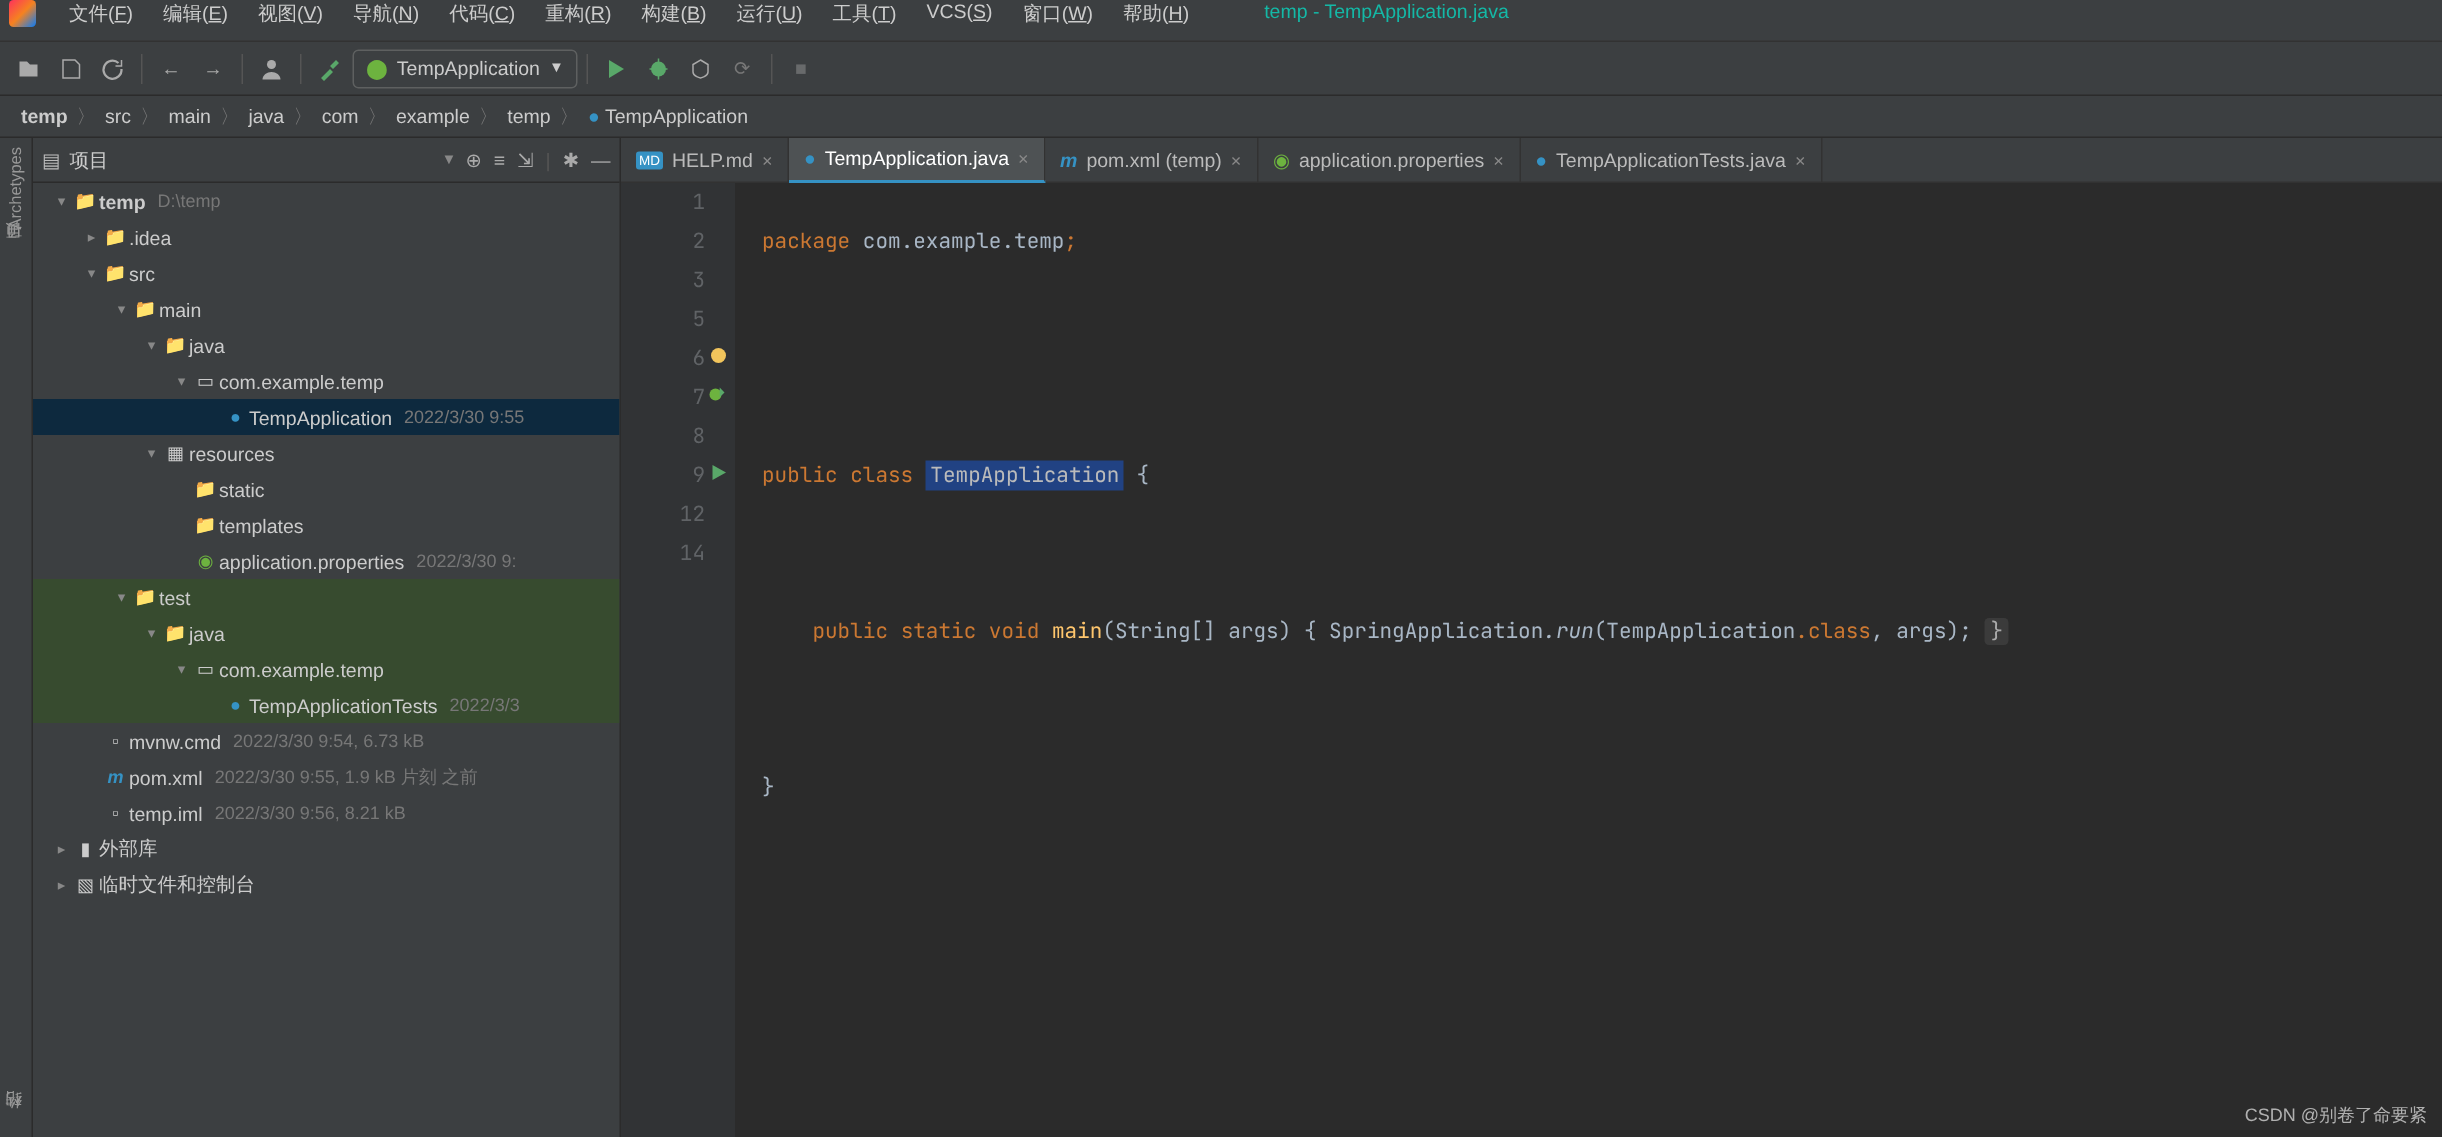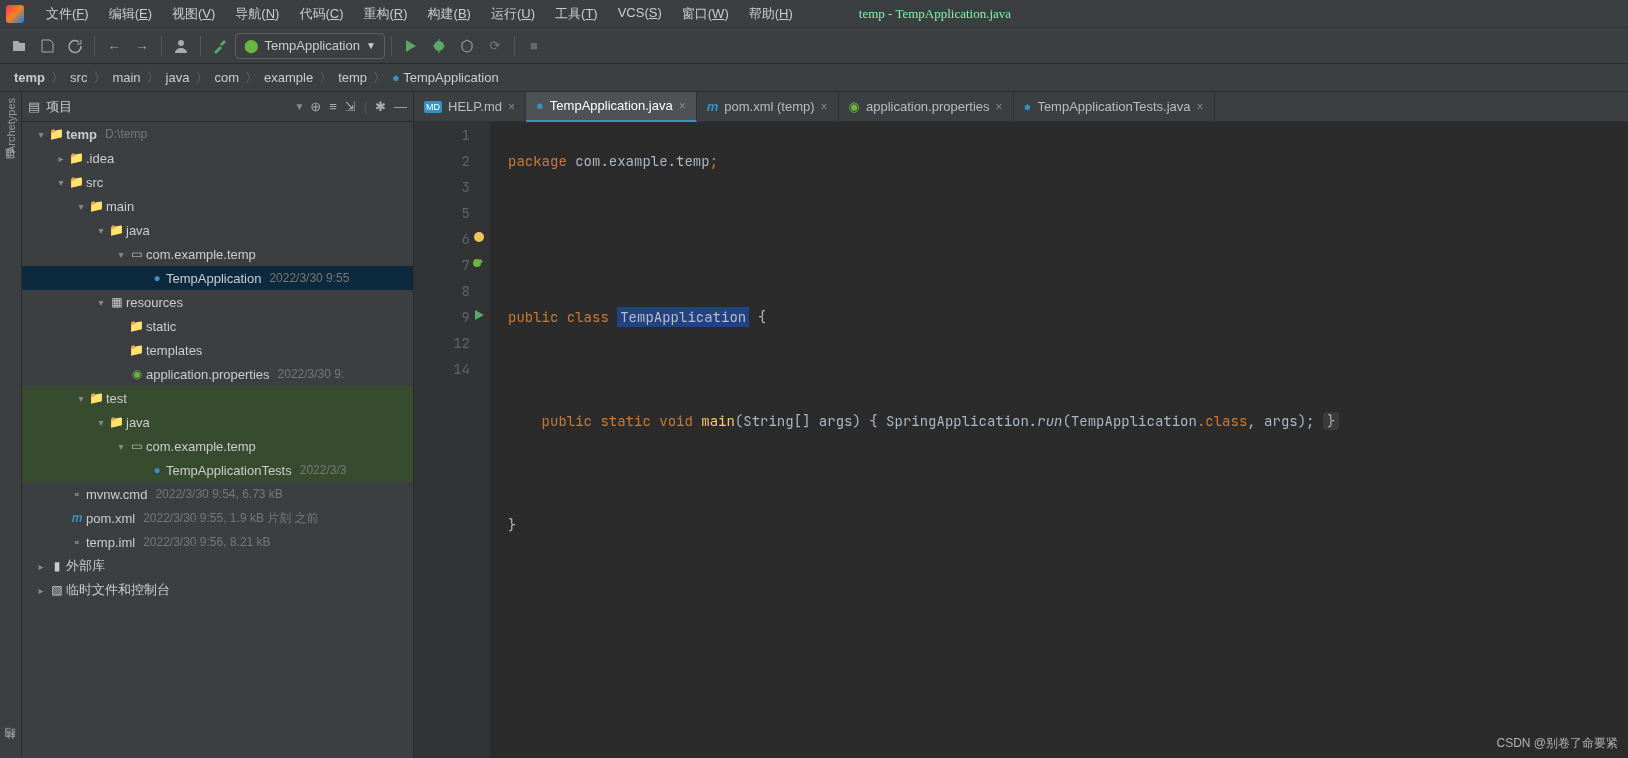--- a/index.html
+++ b/index.html
@@ -1,21 +1,21 @@
 <!DOCTYPE html>
 <html><head>
 <meta charset="utf-8">
 <style>
 * { margin:0; padding:0; box-sizing:border-box; }
 body { font-family:"Microsoft YaHei","Segoe UI",sans-serif; font-size:13px; background:#3c3f41; color:#bbb; width:1628px; height:758px; overflow:hidden; }
-.menubar { height:28px; display:flex; align-items:center; padding:0 6px; background:#3c3f41; border-bottom:1px solid #323232; }
+.menubar { height:28px; display:flex; align-items:flex-start; padding:0 6px; background:#3c3f41; border-bottom:1px solid #323232; }
 .menubar .logo { width:18px; height:18px; background:linear-gradient(135deg,#fe315d,#f58220,#087cfa); border-radius:3px; margin-right:12px; }
 .menubar .menu-item { padding:0 10px; color:#ccc; cursor:default; }
 .menubar .menu-item u { text-decoration:underline; }
-.menubar .title { margin-left:56px; color:#86efac;font-family:Liberation Serif, serif; }
+.menubar .title { margin-left:40px; color:#14b8a6; }
 .toolbar { height:36px; display:flex; align-items:center; padding:0 6px; background:#3c3f41; border-bottom:1px solid #2b2b2b; gap:2px; }
 .tb-btn { width:26px; height:26px; display:flex; align-items:center; justify-content:center; color:#aaa; border-radius:3px; }
 .tb-sep { width:1px; height:20px; background:#555; margin:0 4px; }
 .run-config { display:flex; align-items:center; height:26px; padding:0 8px; border:1px solid #5e6060; border-radius:4px; gap:6px; color:#ccc; }
 .breadcrumbs { height:28px; display:flex; align-items:center; padding:0 10px; background:#3c3f41; border-bottom:1px solid #2b2b2b; color:#ccc; }
 .bc-item { padding:0 4px; }
 .bc-sep { color:#777; padding:0 2px; }
 .main { display:flex; height:calc(100% - 92px); }
 .left-strip { width:22px; background:#3c3f41; border-right:1px solid #2b2b2b; display:flex; flex-direction:column; align-items:center; padding-top:6px; gap:14px; }
 .left-strip span { writing-mode:vertical-rl; transform:rotate(180deg); font-size:11px; color:#999; }

